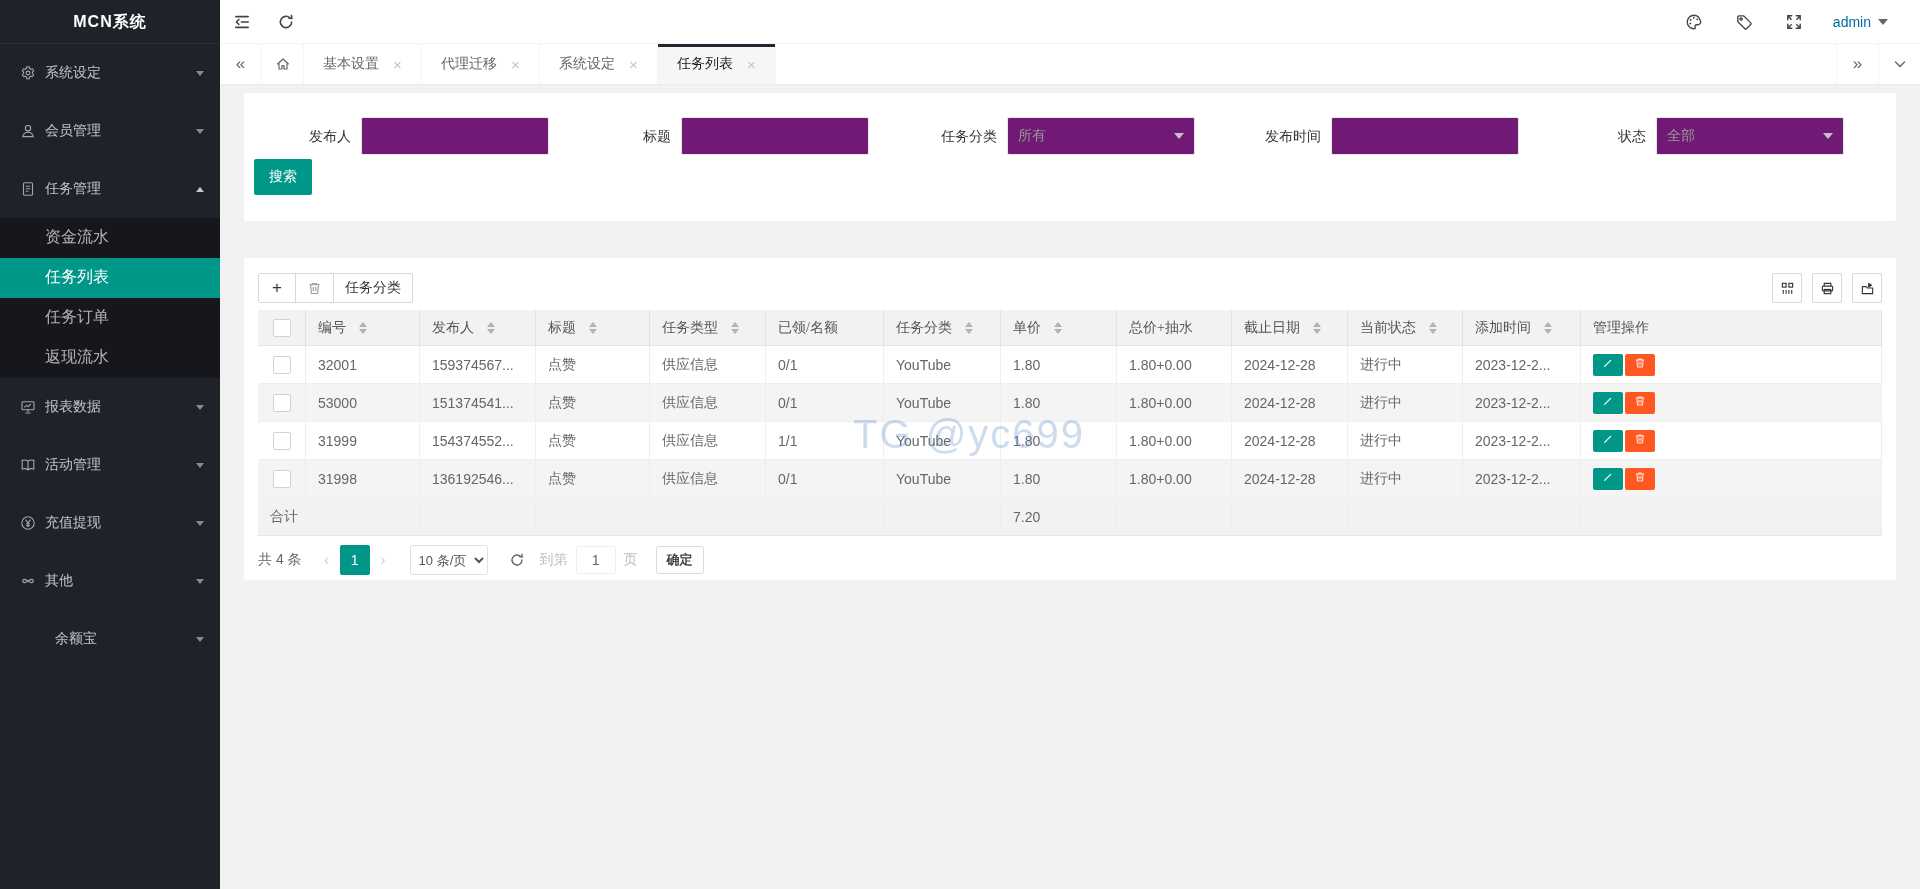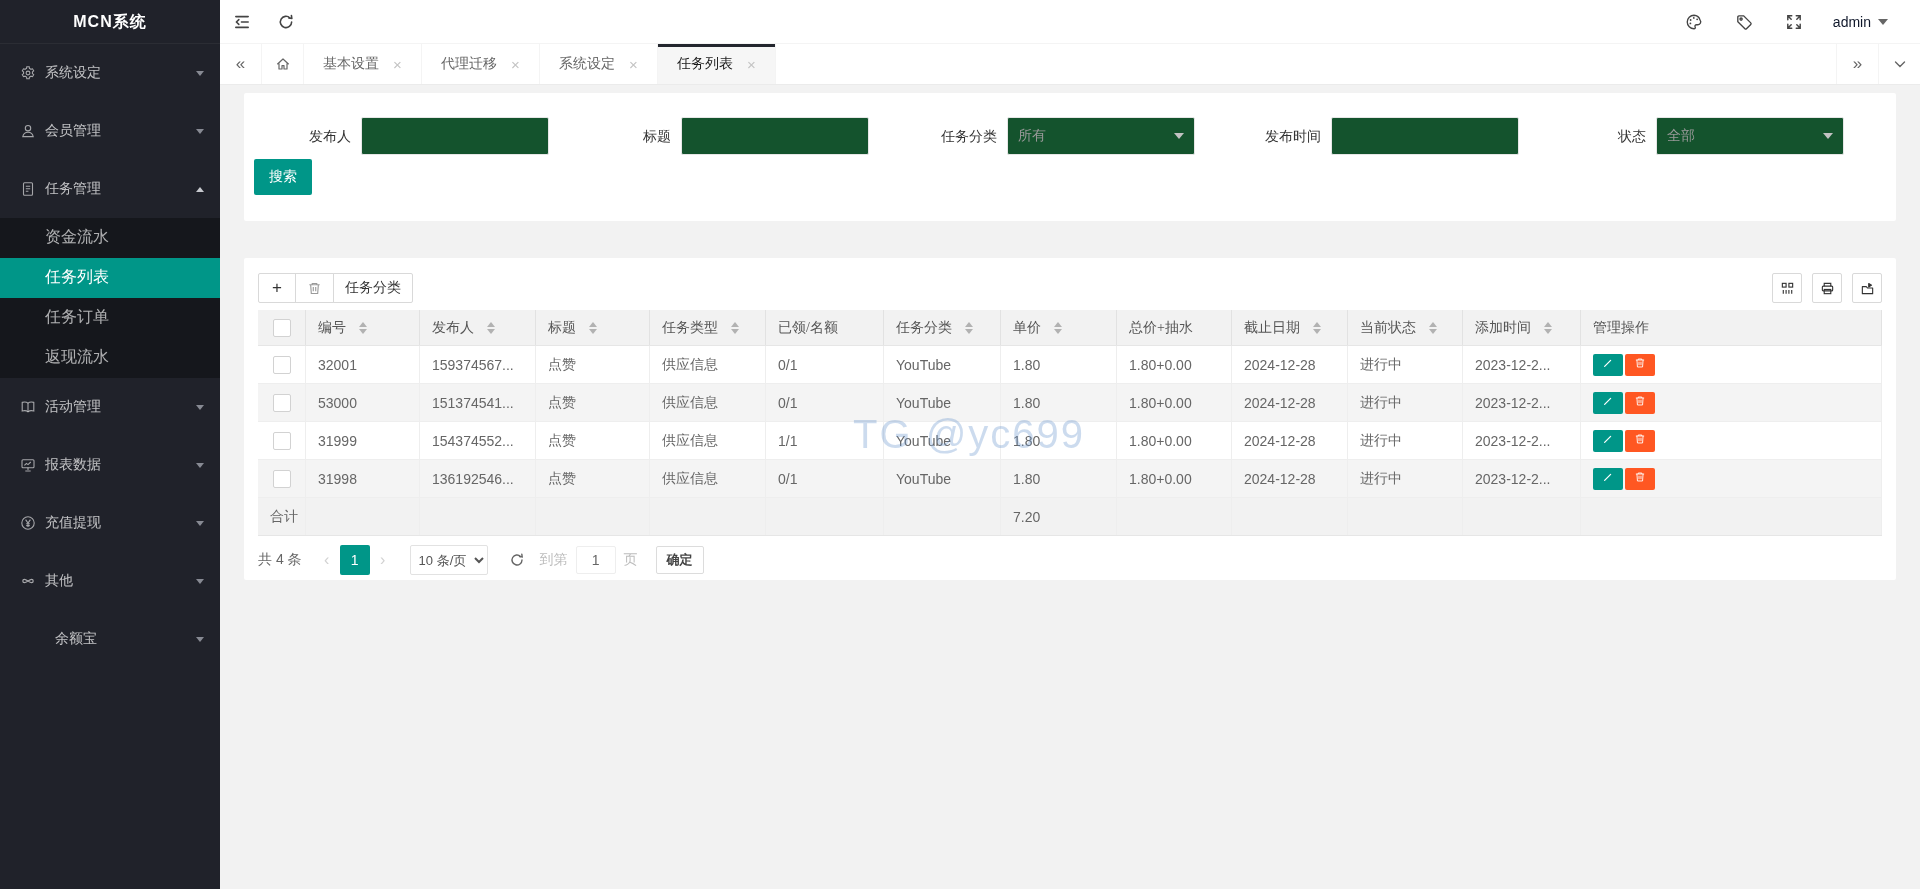--- a/index.html
+++ b/index.html
@@ -26,21 +26,21 @@
   .submenu-item.active { background:#009688; color:#fff; }
 
   
   .header { position:absolute; left:220px; top:0; right:0; height:44px; background:#fff;
     border-bottom:1px solid #f4f4f4; display:flex; align-items:center; }
   .hicon { width:44px; height:44px; display:flex; align-items:center; justify-content:center;
     color:#444; cursor:pointer; }
   .hicon svg { width:18px; height:18px; }
   .header-right { margin-left:auto; display:flex; align-items:center; gap:28px; padding-right:32px; }
   .header-right .hicon { width:22px; height:44px; }
-  .admin { display:flex; align-items:center; gap:7px; font-size:14px; color:#0f172a; cursor:pointer; }
+  .admin { display:flex; align-items:center; gap:7px; font-size:14px; color:#0369a1; cursor:pointer; }
   .admin .caret { width:0; height:0; border-left:5px solid transparent; border-right:5px solid transparent;
     border-top:6px solid #666; }
 
   
   .tabbar { position:absolute; left:220px; top:44px; right:0; height:41px; background:#fff;
     border-bottom:1px solid #ebebeb; display:flex; align-items:stretch; }
   .tab-ctrl { width:42px; display:flex; align-items:center; justify-content:center; color:#666;
     font-size:17px; cursor:pointer; border-right:1px solid #f4f4f4; }
   .tab-ctrl svg { width:16px; height:16px; }
   .tab { position:relative; min-width:118px; padding:0 14px; display:flex; align-items:center;
@@ -54,21 +54,21 @@
   
   .content { position:absolute; left:220px; top:85px; right:0; bottom:0; background:#f2f2f2;
     padding:8px 24px; }
   .card { background:#fff; border-radius:2px; }
 
   
   .filter-card { position:relative; height:128px; margin-bottom:37px; }
   .f-label { position:absolute; top:24px; width:110px; line-height:38px; text-align:right;
     font-size:14px; color:#333; }
   .f-field { position:absolute; top:24px; width:188px; height:38px; border:1px solid #e6e6e6;
-    border-radius:2px; background:#14532d; font-size:14px; color:#666; padding:0 10px; }
+    border-radius:2px; background:#701a75; font-size:14px; color:#666; padding:0 10px; }
   .f-select { display:flex; align-items:center; justify-content:space-between; color:#999; cursor:pointer; }
   .f-select .scaret { width:0; height:0; border-left:5px solid transparent; border-right:5px solid transparent;
     border-top:6px solid #c2c2c2; }
   .search-btn { position:absolute; left:10px; top:66px; height:36px; padding:0 15px; background:#009688;
     color:#fff; font-size:14px; border:none; border-radius:2px; cursor:pointer; }
 
   
   .table-card { padding:0 14px; height:322px; position:relative; }
   .tc-toolbar { height:52px; display:flex; align-items:center; justify-content:space-between; padding-top:8px; }
   .btn-group { display:flex; }
@@ -168,35 +168,35 @@
         </div>
         <div class="submenu">
           <div class="submenu-item">资金流水</div>
           <div class="submenu-item active">任务列表</div>
           <div class="submenu-item">任务订单</div>
           <div class="submenu-item">返现流水</div>
         </div>
         <div class="menu-item">
           <span class="mi-icon">
             <svg viewBox="0 0 16 16" fill="none" stroke="currentColor" stroke-width="1.1">
+              <rect x="2" y="2.8" width="12" height="8" rx="1"></rect>
+              <path d="M8 10.8v2.2M5.3 14h5.4M4.4 8.4l2-2L8 7.6l2.8-2.6"></path>
+            </svg>
+          </span>
+          <span class="mi-label">报表数据</span>
+          <span class="chev down"></span>
+        </div>
+        <div class="menu-item">
+          <span class="mi-icon">
+            <svg viewBox="0 0 16 16" fill="none" stroke="currentColor" stroke-width="1.1">
               <path d="M8 4.2C6.6 3 4.4 2.8 2.2 3.4V12c2.2-.6 4.4-.4 5.8.8 1.4-1.2 3.6-1.4 5.8-.8V3.4C11.6 2.8 9.4 3 8 4.2z"></path>
               <path d="M8 4.2v8.6"></path>
             </svg>
           </span>
           <span class="mi-label">活动管理</span>
-          <span class="chev down"></span>
-        </div>
-        <div class="menu-item">
-          <span class="mi-icon">
-            <svg viewBox="0 0 16 16" fill="none" stroke="currentColor" stroke-width="1.1">
-              <rect x="2" y="2.8" width="12" height="8" rx="1"></rect>
-              <path d="M8 10.8v2.2M5.3 14h5.4M4.4 8.4l2-2L8 7.6l2.8-2.6"></path>
-            </svg>
-          </span>
-          <span class="mi-label">报表数据</span>
           <span class="chev down"></span>
         </div>
         <div class="menu-item">
           <span class="mi-icon">
             <svg viewBox="0 0 16 16" fill="none" stroke="currentColor" stroke-width="1.1">
               <circle cx="8" cy="8" r="6.2"></circle>
               <path d="M5.6 4.6L8 8l2.4-3.4M8 8v4M6.2 8.8h3.6M6.2 10.6h3.6"></path>
             </svg>
           </span>
           <span class="mi-label">充值提现</span>

